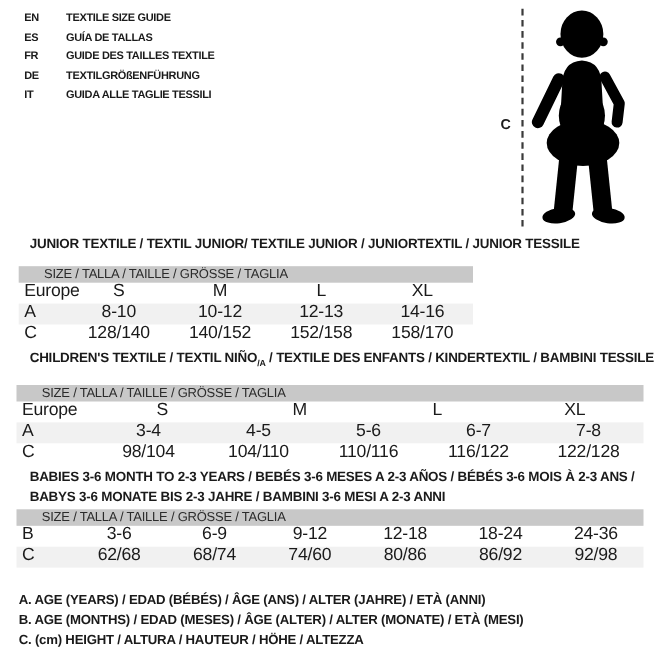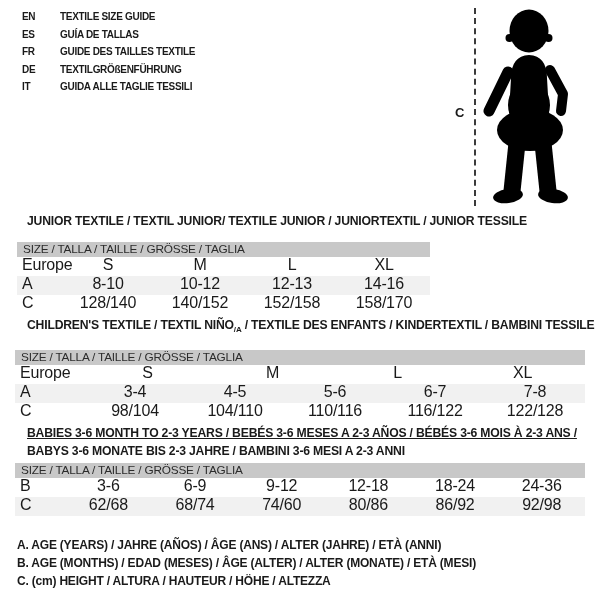--- a/index.html
+++ b/index.html
@@ -22,21 +22,21 @@
   .sec-junior{top:214px;}
   .sec-children{top:318px;}
   .sec-babies{top:424px;}
   .sec-title{margin-left:27px;font-weight:700;font-size:12.2px;line-height:15px;letter-spacing:-0.2px;white-space:nowrap;}
   .sub{font-size:8px;vertical-align:sub;}
 
   .tbl{margin-top:13px;}
   .tbl-babies{margin-top:3px;}
   .tbl-junior{margin-left:17px;width:413px;}
   .tbl-wide{margin-left:15px;width:570px;}
-  .tbl-bar{height:15px;line-height:15px;background:#c8c8c8;font-size:11.8px;color:#2b2b2b;padding-left:6px;letter-spacing:-0.2px;}
+  .tbl-bar{height:15px;line-height:15px;background:#c8c8c8;font-size:11.8px;color:#2b2b2b;padding-left:23px;letter-spacing:-0.2px;}
   .rows .row{display:flex;height:19px;line-height:15px;font-size:16px;letter-spacing:-0.2px;}
   .rows .row:nth-child(2){background:#f1f1f1;}
   .cell-label{flex:0 0 auto;padding-left:5px;text-align:left;}
   .lbl-junior{width:40px;}
   .lbl-children{width:65px;}
   .lbl-babies{width:45px;}
   .cell{flex:1 1 0;text-align:center;}
 
   
   .footnotes{position:absolute;left:17px;top:536px;}
@@ -147,21 +147,21 @@
           <span class="cell">104/110</span>
           <span class="cell">110/116</span>
           <span class="cell">116/122</span>
           <span class="cell">122/128</span>
         </div>
       </div>
     </div>
   </div>
 
   <div class="section sec-babies">
-    <div class="sec-title" style="line-height:18px;text-decoration:underline;">BABIES 3-6 MONTH TO 2-3 YEARS / BEBÉS 3-6 MESES A 2-3 AÑOS / BÉBÉS 3-6 MOIS À 2-3 ANS /</div>
+    <div class="sec-title" style="line-height:18px;">BABIES 3-6 MONTH TO 2-3 YEARS / BEBÉS 3-6 MESES A 2-3 AÑOS / BÉBÉS 3-6 MOIS À 2-3 ANS /</div>
     <div class="sec-title" style="line-height:18px;">BABYS 3-6 MONATE BIS 2-3 JAHRE / BAMBINI 3-6 MESI A 2-3 ANNI</div>
     <div class="tbl tbl-babies tbl-wide">
       <div class="tbl-bar">SIZE / TALLA / TAILLE / GRÖSSE / TAGLIA</div>
       <div class="rows">
         <div class="row">
           <span class="cell-label lbl-babies">B</span>
           <span class="cell">3-6</span>
           <span class="cell">6-9</span>
           <span class="cell">9-12</span>
           <span class="cell">12-18</span>
@@ -175,18 +175,18 @@
           <span class="cell">74/60</span>
           <span class="cell">80/86</span>
           <span class="cell">86/92</span>
           <span class="cell">92/98</span>
         </div>
       </div>
     </div>
   </div>
 
   <div class="footnotes">
-    <div class="footnote">A. AGE (YEARS) / JAHRE (AÑOS) / ÂGE (ANS) / ALTER (JAHRE) / ETÀ (ANNI)</div>
+    <div class="footnote">A. AGE (YEARS) / EDAD (BÉBÉS) / ÂGE (ANS) / ALTER (JAHRE) / ETÀ (ANNI)</div>
     <div class="footnote">B. AGE (MONTHS) / EDAD (MESES) / ÂGE (ALTER) / ALTER (MONATE) / ETÀ (MESI)</div>
     <div class="footnote">C. (cm) HEIGHT / ALTURA / HAUTEUR / HÖHE / ALTEZZA</div>
   </div>
 
 </div>
 
 </body></html>

